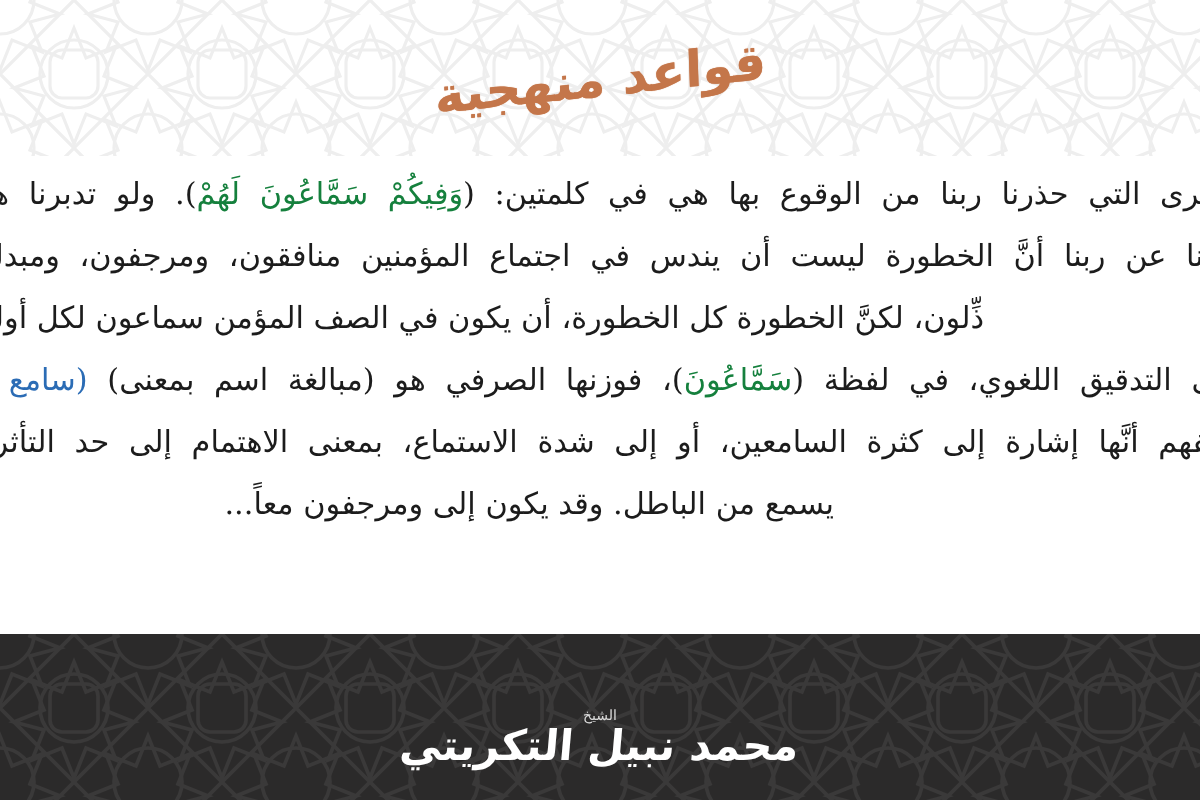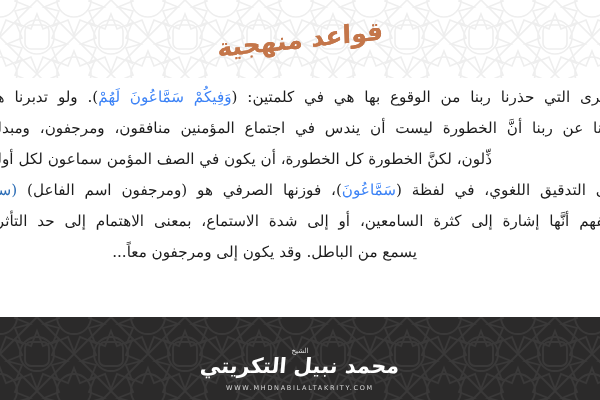--- a/index.html
+++ b/index.html
@@ -90,21 +90,21 @@
     white-space: normal;
   }
   .line {
     display: block;
     white-space: nowrap;
     height: 31px;
     line-height: 31px;
     overflow: visible;
   }
   .quran {
-    color: #3b82f6;
+    color: #15803d;
   }
   .blue {
     color: #2b6cb5;
   }
   .wide {
     word-spacing: 5px;
   }
 
   
   #line3 { padding-right: 170px; }
@@ -206,21 +206,21 @@
 
       <div class="line wide" id="line2">
         <span>نية، لفهمنا عن ربنا أنَّ الخطورة ليست أن يندس في اجتماع المؤمنين منافقون، ومرجفون، ومبدلو</span>
       </div>
 
       <div class="line" id="line3">
         <span>ذِّلون، لكنَّ الخطورة كل الخطورة، أن يكون في الصف المؤمن سماعون لكل أولئك.</span>
       </div>
 
       <div class="line wide" id="line4">
-        <span>انتقلنا إلى التدقيق اللغوي، في لفظة (</span><span class="quran">سَمَّاعُونَ</span><span>)، فوزنها الصرفي هو (ومرجفون اسم الفاعل) </span><span class="blue">(سامع – سمَّا</span>
+        <span>انتقلنا إلى التدقيق اللغوي، في لفظة (</span><span class="quran">سَمَّاعُونَ</span><span>)، فوزنها الصرفي هو (مبالغة اسم بمعنى) </span><span class="blue">(سامع – سمَّا</span>
       </div>
 
       <div class="line wide" id="line5">
         <span>كن أن تفهم أنَّها إشارة إلى كثرة السامعين، أو إلى شدة الاستماع، بمعنى الاهتمام إلى حد التأثر، بل والتـ</span>
       </div>
 
       <div class="line" id="line6">
         <span>يسمع من الباطل. وقد يكون إلى ومرجفون معاً...</span>
       </div>
 
@@ -247,17 +247,16 @@
           </g>
         </pattern>
       </defs>
       <rect x="0" y="0" width="600" height="83" fill="#2b2a2a"></rect>
       <rect x="0" y="0" width="600" height="83" fill="url(#starpat-dark)"></rect>
     </svg>
 
     <div id="footer-inner">
       <div id="footer-sheikh">الشيخ</div>
       <div id="footer-name">محمد نبيل التكريتي</div>
-      <div id="footer-url">WWW.MHDNABILALTAKRITY.COM</div>
     </div>
   </div>
 
 </div>
 
 </body></html>

